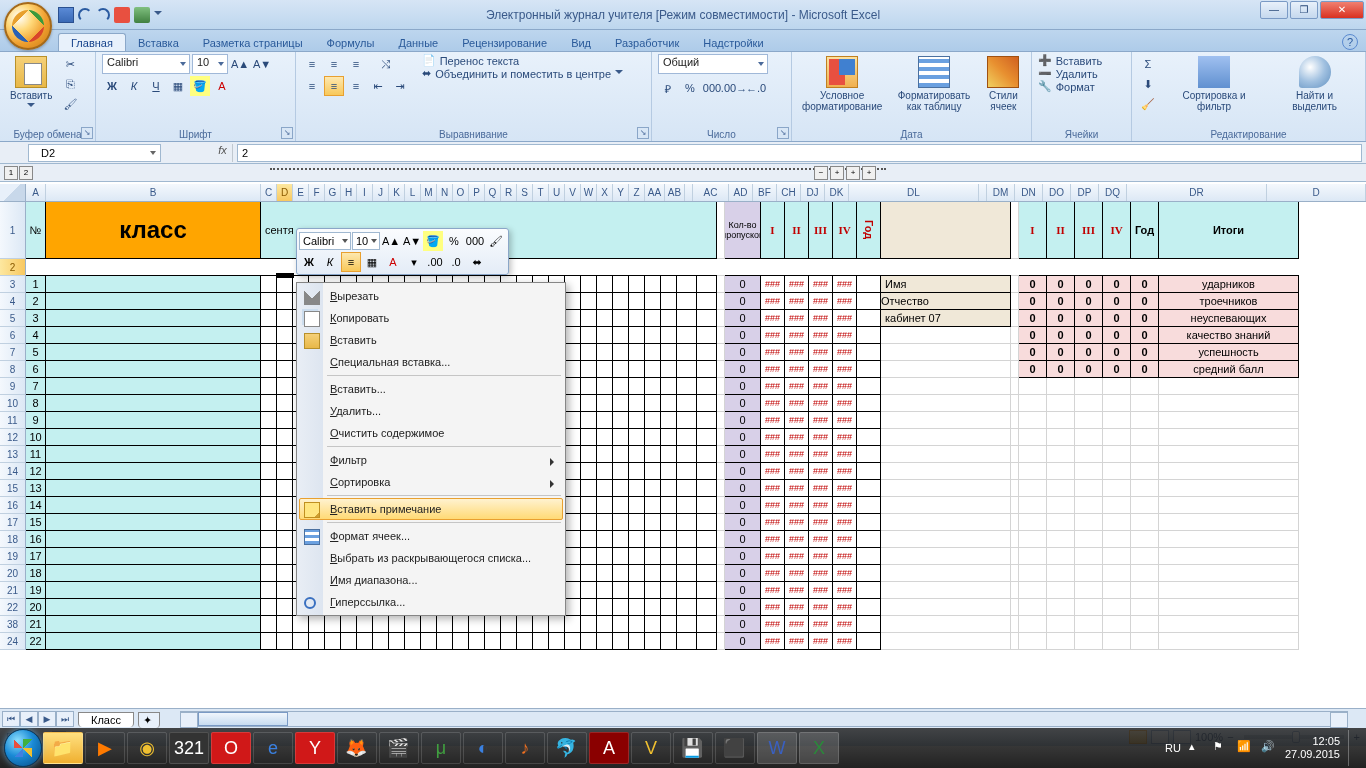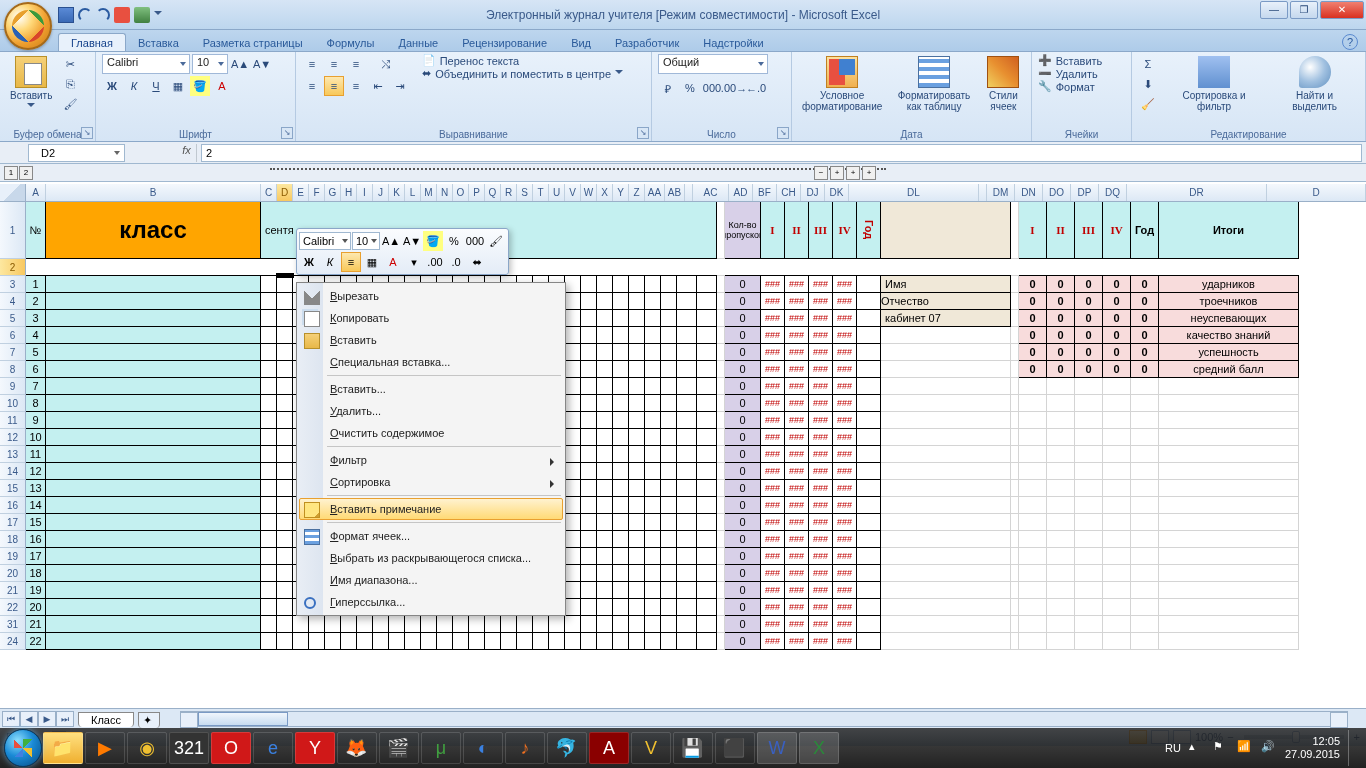--- a/index.html
+++ b/index.html
@@ -53,21 +53,21 @@
 .dlg-launcher { position: absolute; right: 2px; bottom: 2px; width: 12px; height: 12px; border: 1px solid #8aa6c8; font-size: 8px; text-align: center; color: #4a6a9a; }
 
 .cond-icon { background: linear-gradient(#fce2a0,#f0b050); border:1px solid #c08020; position:relative; }
 .cond-icon::before { content:""; position:absolute; left:2px; top:2px; right:12px; bottom:2px; background:#e85040; }
 .cond-icon::after { content:""; position:absolute; left:12px; top:2px; right:2px; bottom:12px; background:#4080d0; }
 .table-icon { background: repeating-linear-gradient(0deg,#6aa0e0 0 4px,#fff 4px 8px), repeating-linear-gradient(90deg,#6aa0e0 0 4px,transparent 4px 8px); border:1px solid #4a70a0; }
 .styles-icon { background: linear-gradient(45deg,#f0d060,#e89030 50%,#d06020); border:1px solid #a05010; }
 
 
 .fbar { height: 22px; background: #e8eef6; border-bottom: 1px solid #a0b8d0; display: flex; align-items: center; }
-.namebox { width: 97px; height: 18px; background: #fff; border: 1px solid #a0b8d0; margin: 0 2px 0 28px; font-size: 11px; padding-left: 12px; display: flex; align-items: center; position: relative; }
+.namebox { width: 133px; height: 18px; background: #fff; border: 1px solid #a0b8d0; margin: 0 2px 0 28px; font-size: 11px; padding-left: 12px; display: flex; align-items: center; position: relative; }
 .namebox::after { content:""; position:absolute; right:4px; top:6px; border-left:3px solid transparent; border-right:3px solid transparent; border-top:4px solid #666; }
 .fx-btn { width: 20px; height: 18px; font-style: italic; font-size: 11px; color: #555; text-align: center; border-right: 1px solid #c0c8d0; margin-left: 50px; }
 .fbox { flex: 1; height: 18px; background: #fff; border: 1px solid #a0b8d0; margin: 0 4px; font-size: 11px; padding-left: 4px; display: flex; align-items: center; }
 
 
 .outline-bar { height: 18px; background: #e8eef6; border-bottom: 1px solid #a0b8d0; display: flex; align-items: center; padding-left: 4px; gap: 1px; position: relative; }
 .ol-btn { width: 14px; height: 14px; border: 1px solid #888; background: #f0f0f0; font-size: 8px; text-align: center; line-height: 12px; }
 .ol-dots { position:absolute; left:270px; right: 480px; top: 4px; border-top: 2px dotted #555; }
 .ol-right { position:absolute; right: 490px; display:flex; gap:2px; }
 
@@ -410,21 +410,21 @@
         <div class="rh small">13</div>
         <div class="rh small">14</div>
         <div class="rh small">15</div>
         <div class="rh small">16</div>
         <div class="rh small">17</div>
         <div class="rh small">18</div>
         <div class="rh small">19</div>
         <div class="rh small">20</div>
         <div class="rh small">21</div>
         <div class="rh small">22</div>
-        <div class="rh small">31</div>
+        <div class="rh small">38</div>
         <div class="rh small">24</div>
       </div>
   </div>
   <div class="cells">
 
     <div class="row tall">
       <div class="cell hdr-cyan w-a">№</div>
       <div class="cell hdr-orange w-b">класс</div>
       <div class="cell hdr-cyan" style="width:456px;justify-content:flex-start;padding-left:4px">сентя</div>
       <div class="cell noborder w-gap"></div>

